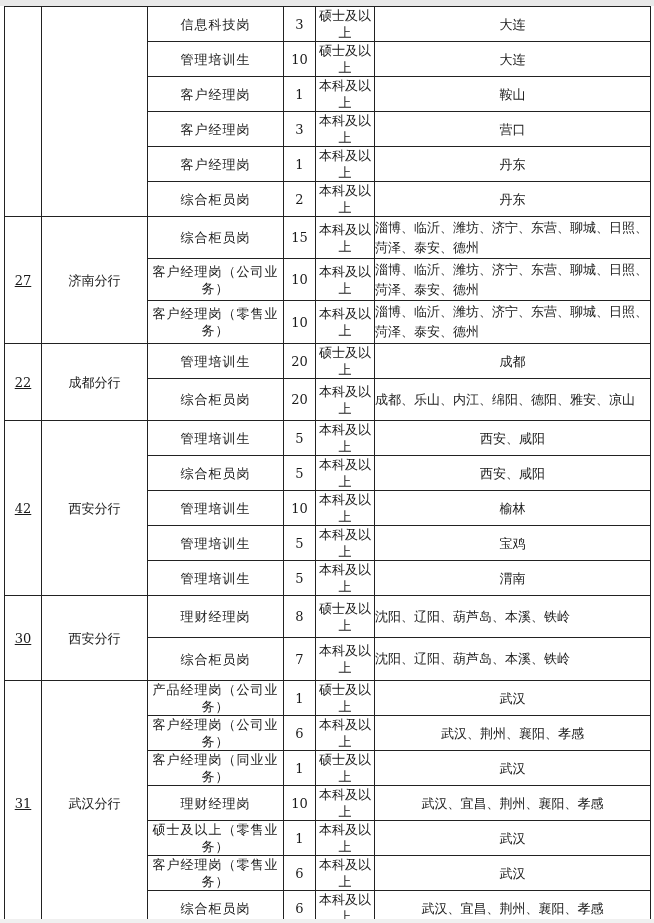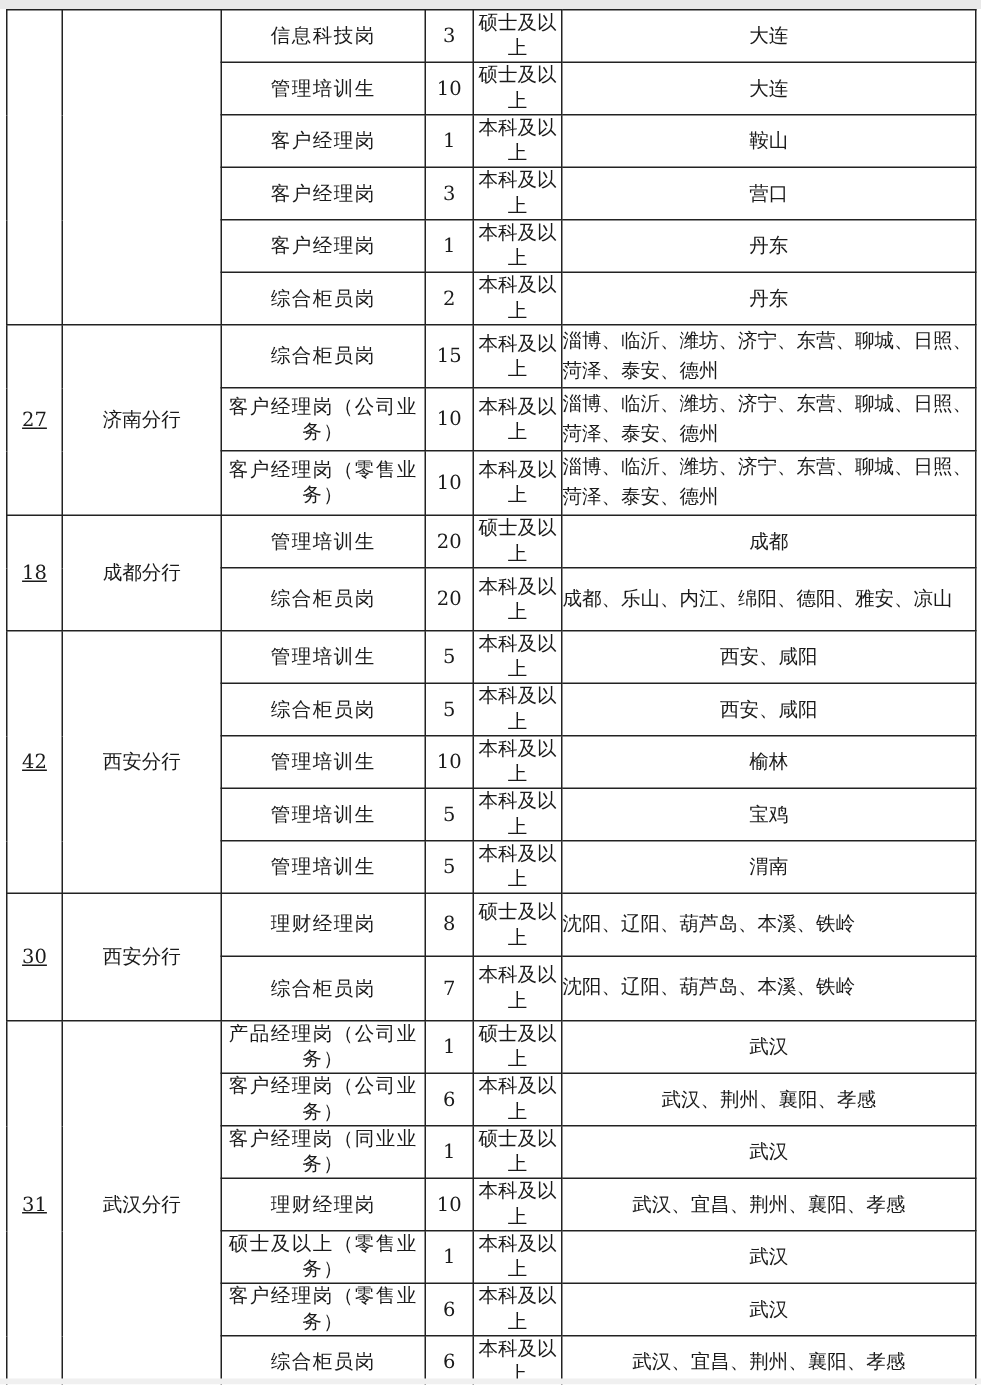--- a/index.html
+++ b/index.html
@@ -125,21 +125,21 @@
         <td class="loc wrap">淄博、临沂、潍坊、济宁、东营、聊城、日照、菏泽、泰安、德州</td>
       </tr>
       <tr style="height:43px">
         <td class="pos">客户经理岗（零售业务）</td>
         <td class="cnt">10</td>
         <td class="edu">本科及以上</td>
         <td class="loc wrap">淄博、临沂、潍坊、济宁、东营、聊城、日照、菏泽、泰安、德州</td>
       </tr>
 
       <tr style="height:34px">
-        <td rowspan="2" class="no">18</td>
+        <td rowspan="2" class="no">22</td>
         <td rowspan="2">成都分行</td>
         <td class="pos">管理培训生</td>
         <td class="cnt">20</td>
         <td class="edu">硕士及以上</td>
         <td class="loc">成都</td>
       </tr>
       <tr style="height:42px">
         <td class="pos">综合柜员岗</td>
         <td class="cnt">20</td>
         <td class="edu">本科及以上</td>

